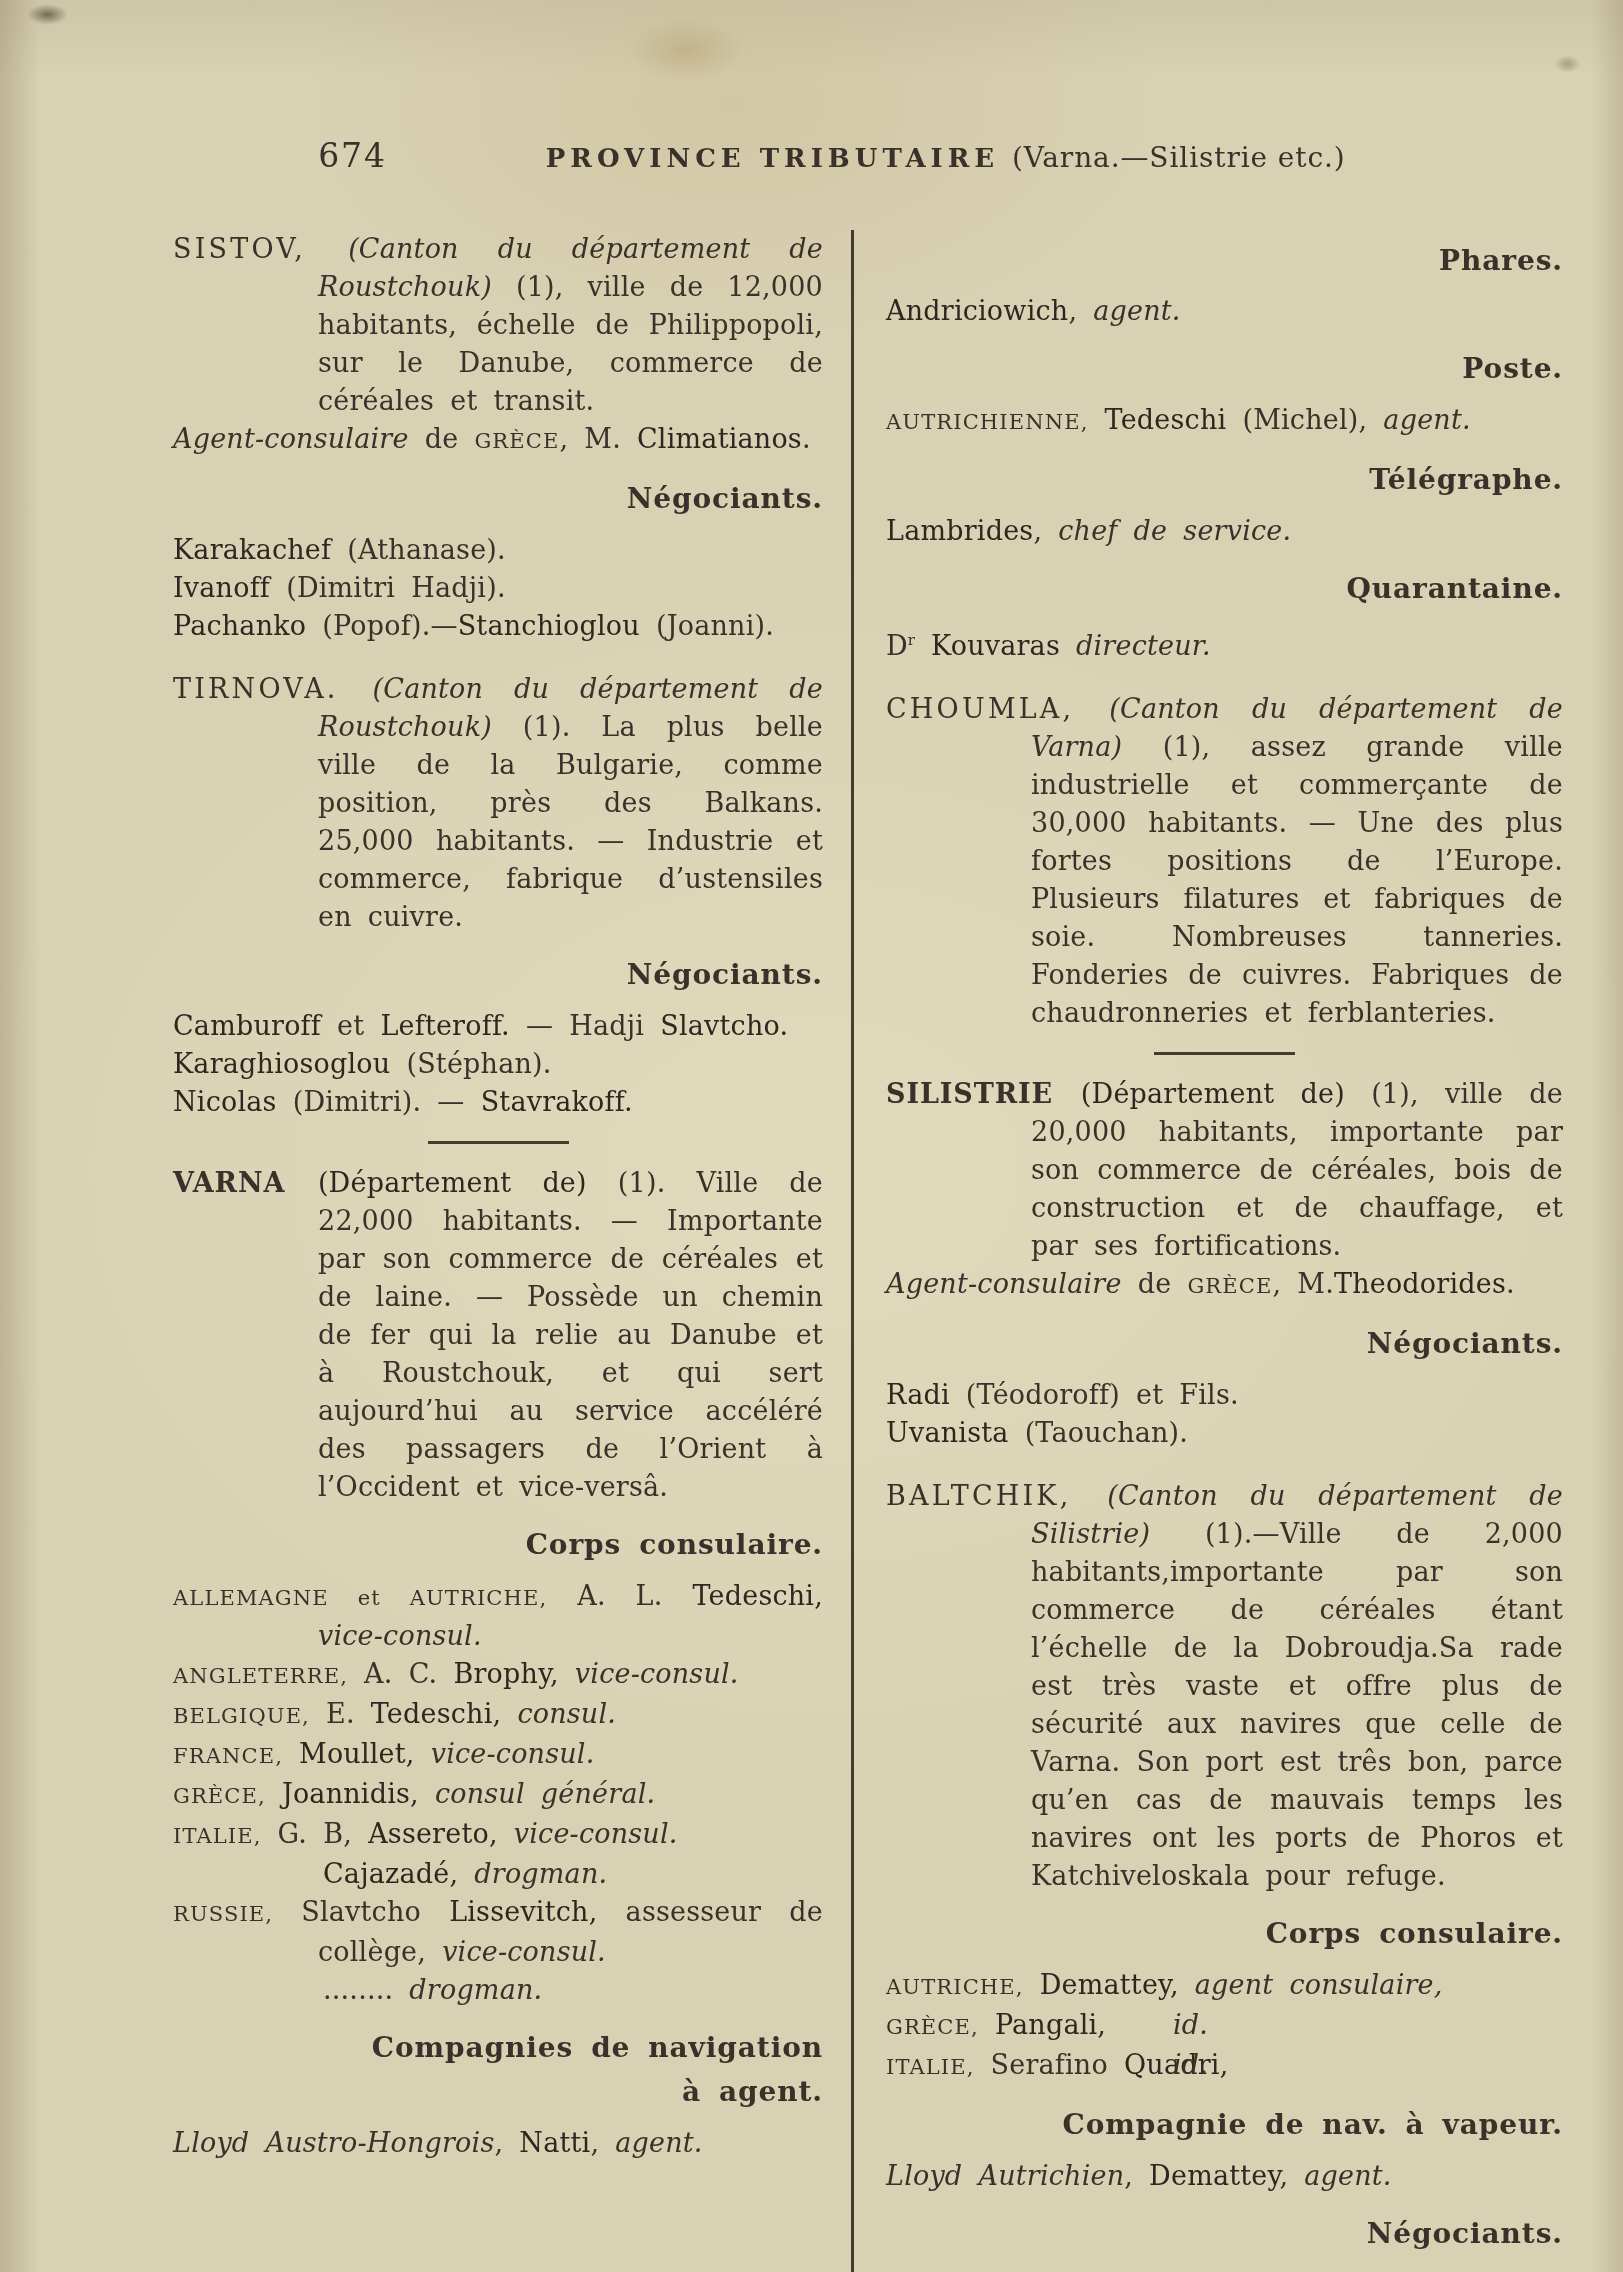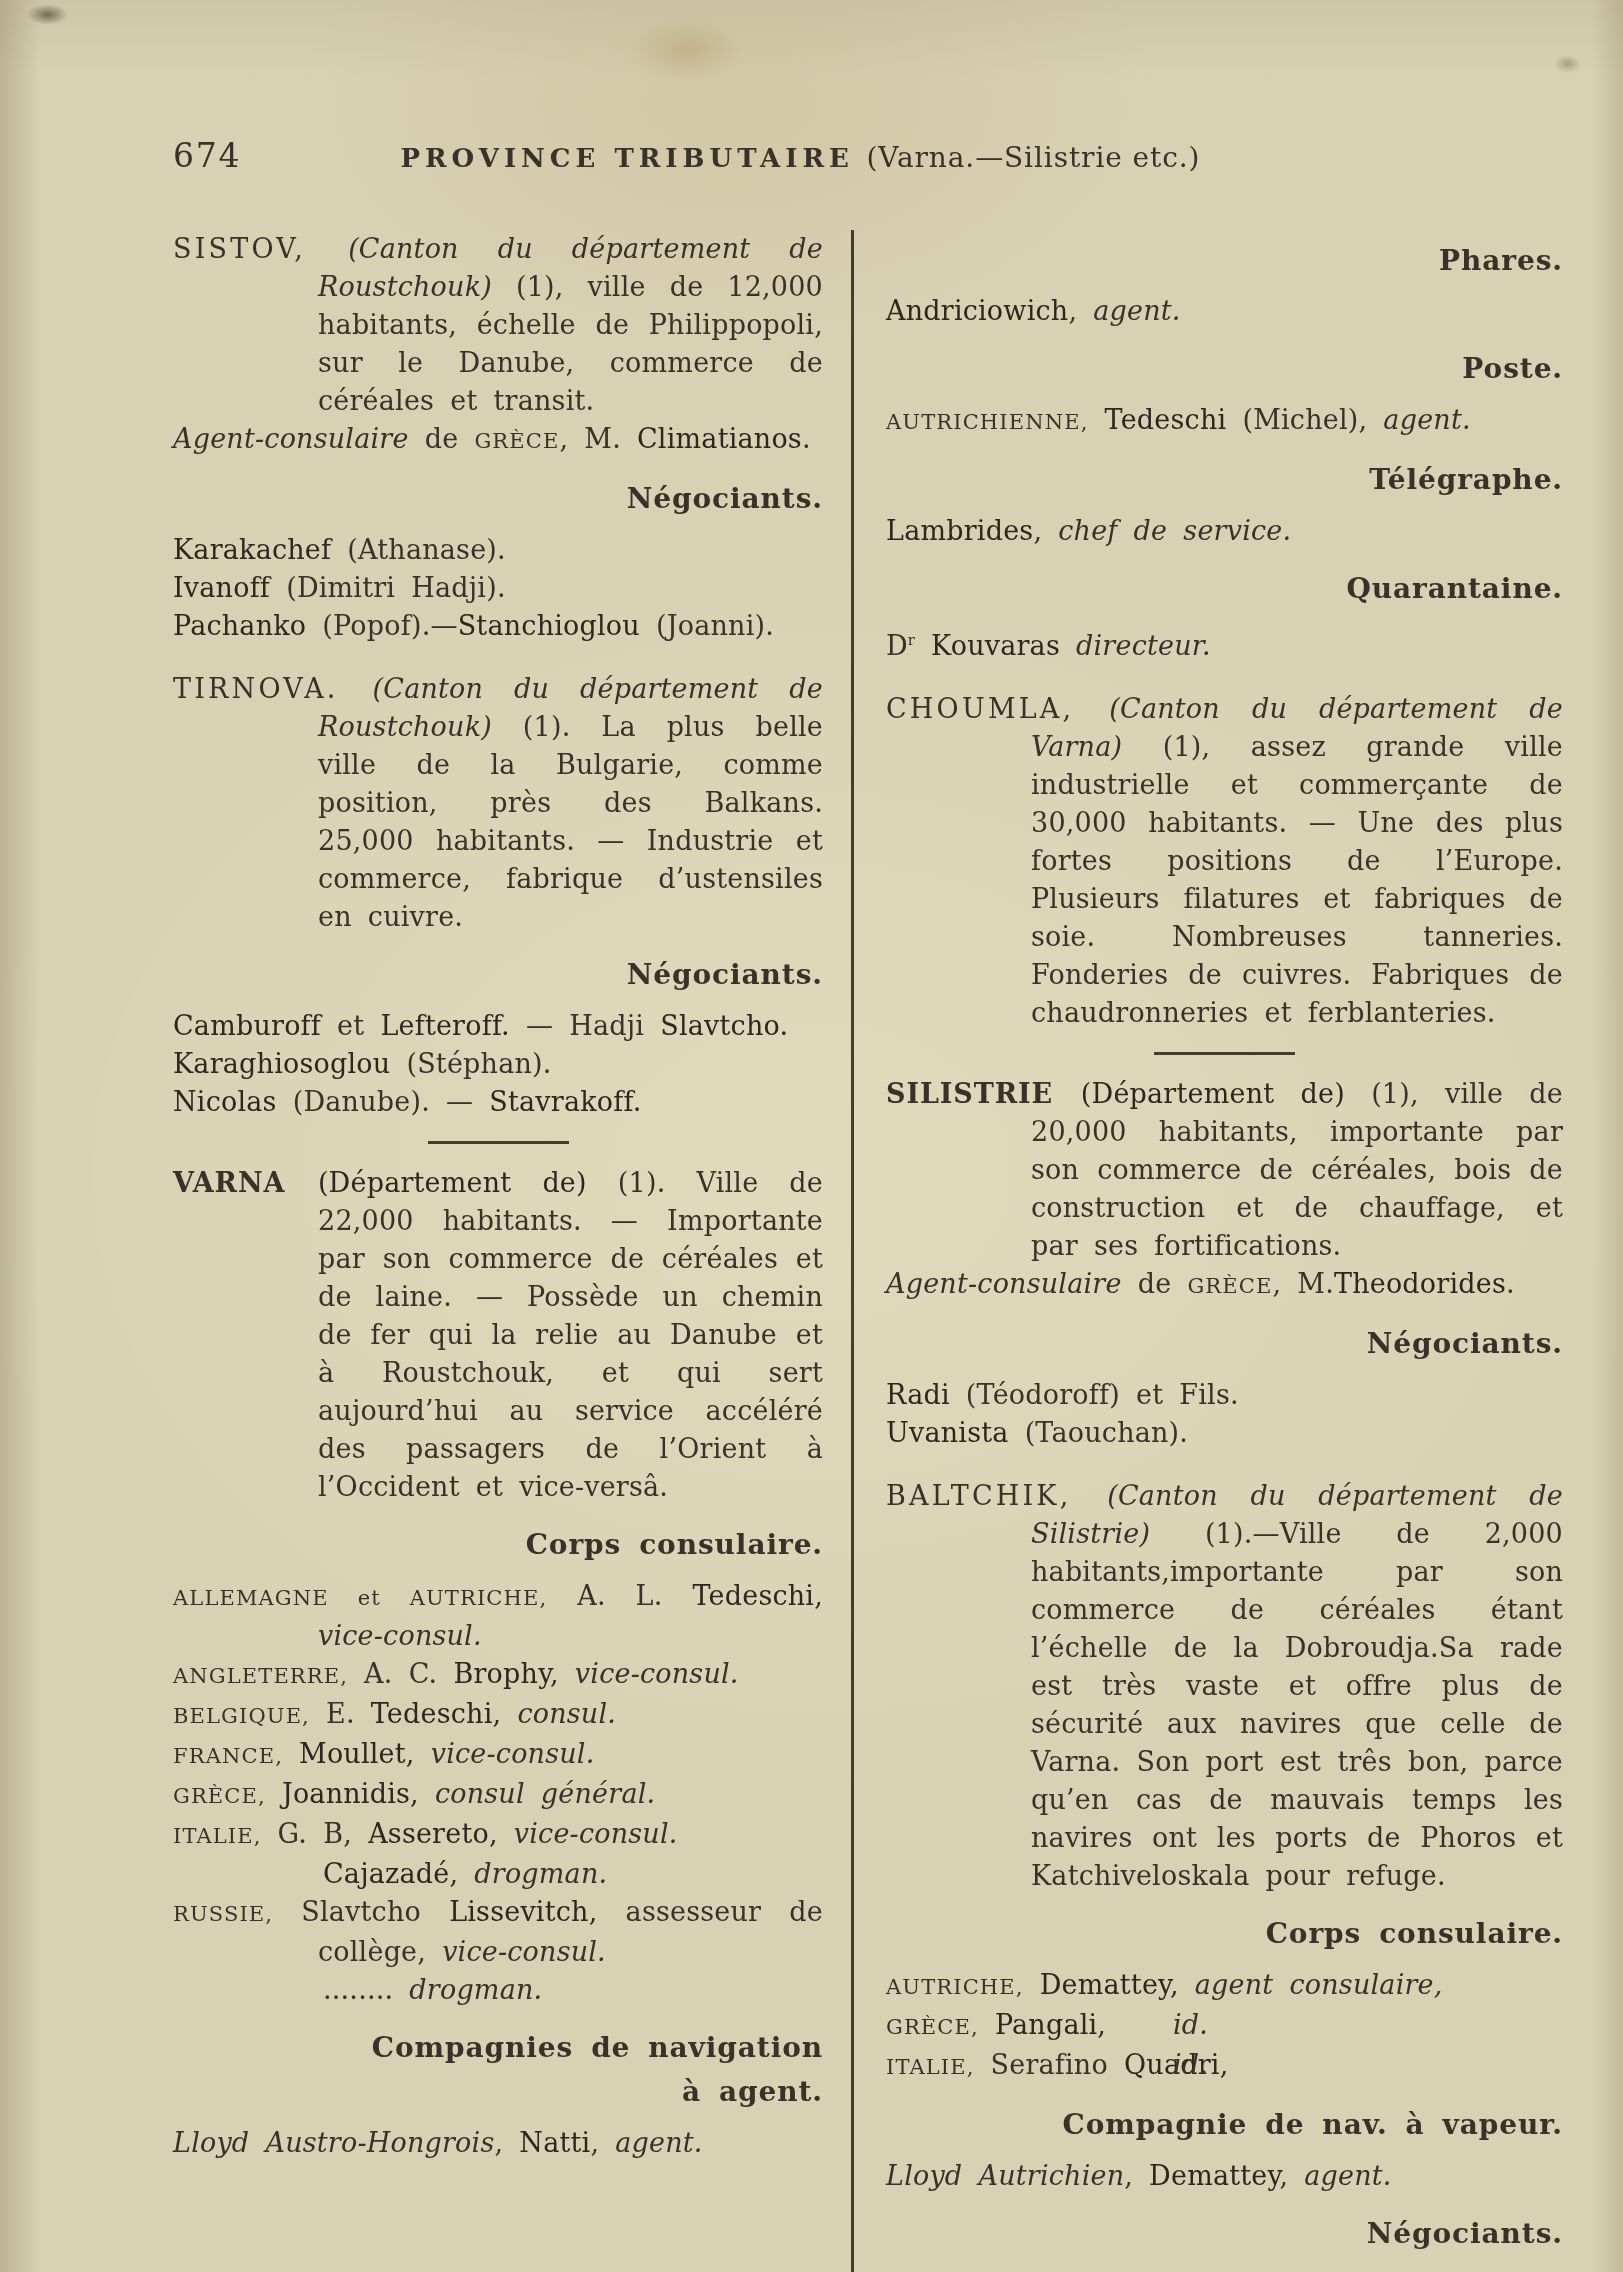--- a/index.html
+++ b/index.html
@@ -15,21 +15,21 @@
       linear-gradient(90deg, rgba(80,62,32,0.20), rgba(80,62,32,0) 2.5%),
       linear-gradient(270deg, rgba(80,62,32,0.16), rgba(80,62,32,0) 2%),
       linear-gradient(0deg, rgba(80,62,32,0.10), rgba(80,62,32,0) 4%),
       linear-gradient(180deg, rgba(80,62,32,0.08), rgba(80,62,32,0) 3%);
   }
   .speck{position:absolute;border-radius:50%;pointer-events:none;}
   .speck.s1{left:27px;top:3.6px;width:41px;height:21px;background:radial-gradient(ellipse,rgba(40,30,15,.55),rgba(40,30,15,0) 70%);}
   .speck.s2{left:627px;top:18px;width:118px;height:64px;background:radial-gradient(ellipse,rgba(150,110,40,.22),rgba(150,110,40,0) 70%);}
   .speck.s3{left:1554px;top:55px;width:27px;height:18px;background:radial-gradient(ellipse,rgba(60,45,20,.30),rgba(60,45,20,0) 70%);}
 
-  .hdr{position:absolute;top:136px;left:173px;width:1318px;display:flex;align-items:baseline;white-space:nowrap;}
+  .hdr{position:absolute;top:136px;left:173px;width:1318px;display:flex;align-items:baseline;white-space:nowrap;justify-content:center;}
   .pageno{font-size:33px;letter-spacing:1.8px;}
   .running{font-size:26px;font-weight:700;letter-spacing:5px;margin-left:159px;}
   .section{font-size:28px;margin-left:12.7px;letter-spacing:0.9px;}
 
   .divider{position:absolute;left:851px;top:230px;width:3.2px;height:2168px;background:#2e2720;opacity:.88;}
 
   .col{position:absolute;top:230px;font-size:27px;line-height:38px;word-spacing:7.3px;letter-spacing:0.2px;}
   .col-l{left:173px;width:650px;}
   .col-r{left:886px;width:677px;}
 
@@ -82,21 +82,21 @@
     <p class="flush"><span class="b">Karakachef</span><span> (Athanase).</span></p>
     <p class="flush"><span class="b">Ivanoff</span><span> (Dimitri Hadji).</span></p>
     <p class="flush"><span class="b">Pachanko</span><span> (Popof).—</span><span class="b">Stanchioglou</span><span> (Joanni).</span></p>
 
     <p class="entry mt1"><span class="lead">TIRNOVA. </span><span class="i">(Canton du département de Roustchouk)</span><span> (1). La plus belle ville de la Bulgarie, comme position, près des Balkans. 25,000 habitants. — Industrie et commerce, fabrique d’ustensiles en cuivre.</span></p>
 
     <p class="ch">Négociants.</p>
 
     <p class="flush"><span class="b">Camburoff</span><span> et </span><span class="b">Lefteroff.</span><span> — Hadji </span><span class="b">Slavtcho.</span></p>
     <p class="flush"><span class="b">Karaghiosoglou</span><span> (Stéphan).</span></p>
-    <p class="flush"><span class="b">Nicolas</span><span> (Danube). — </span><span class="b">Stavrakoff.</span></p>
+    <p class="flush"><span class="b">Nicolas</span><span> (Dimitri). — </span><span class="b">Stavrakoff.</span></p>
 
     <div class="rule-center"></div>
 
     <p class="entry"><span class="leadb">VARNA </span><span class="b">(Département de)</span><span> (1). Ville de 22,000 habitants. — Importante par son commerce de céréales et de laine. — Possède un chemin de fer qui la relie au Danube et à Roustchouk, et qui sert aujourd’hui au service accéléré des passagers de l’Orient à l’Occident et vice-versâ.</span></p>
 
     <p class="ch">Corps consulaire.</p>
 
     <p class="entry"><span class="sc">ALLEMAGNE et AUTRICHE,</span><span> A. L. </span><span class="b">Tedeschi,</span><span class="i"> vice-consul.</span></p>
     <p class="entry"><span class="sc">ANGLETERRE,</span><span> A. C. </span><span class="b">Brophy,</span><span class="i"> vice-consul.</span></p>
     <p class="entry"><span class="sc">BELGIQUE,</span><span> E. </span><span class="b">Tedeschi,</span><span class="i"> consul.</span></p>

